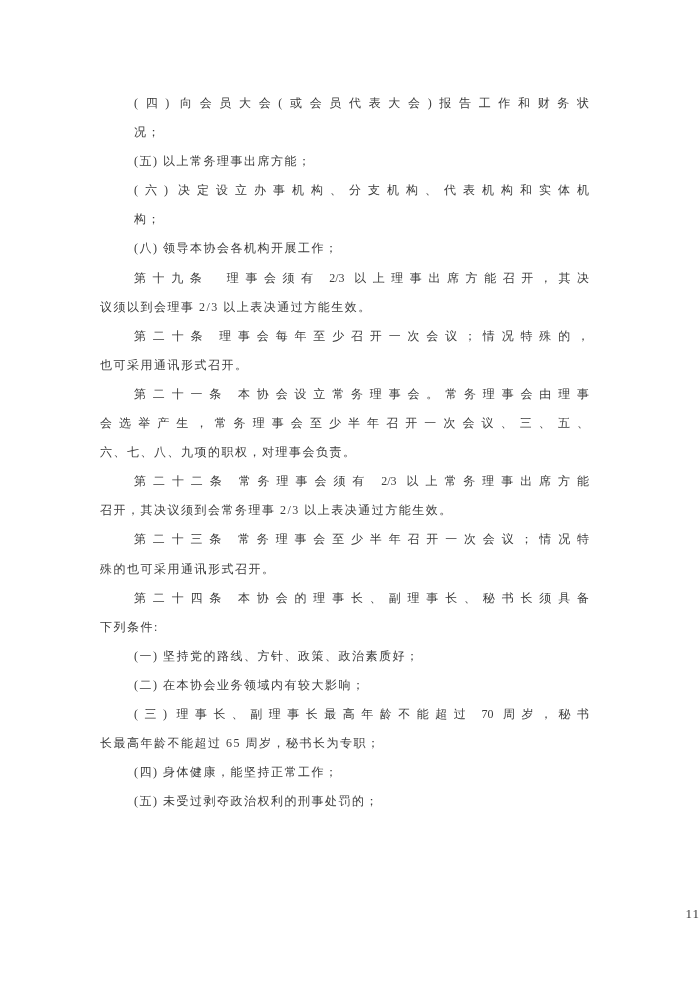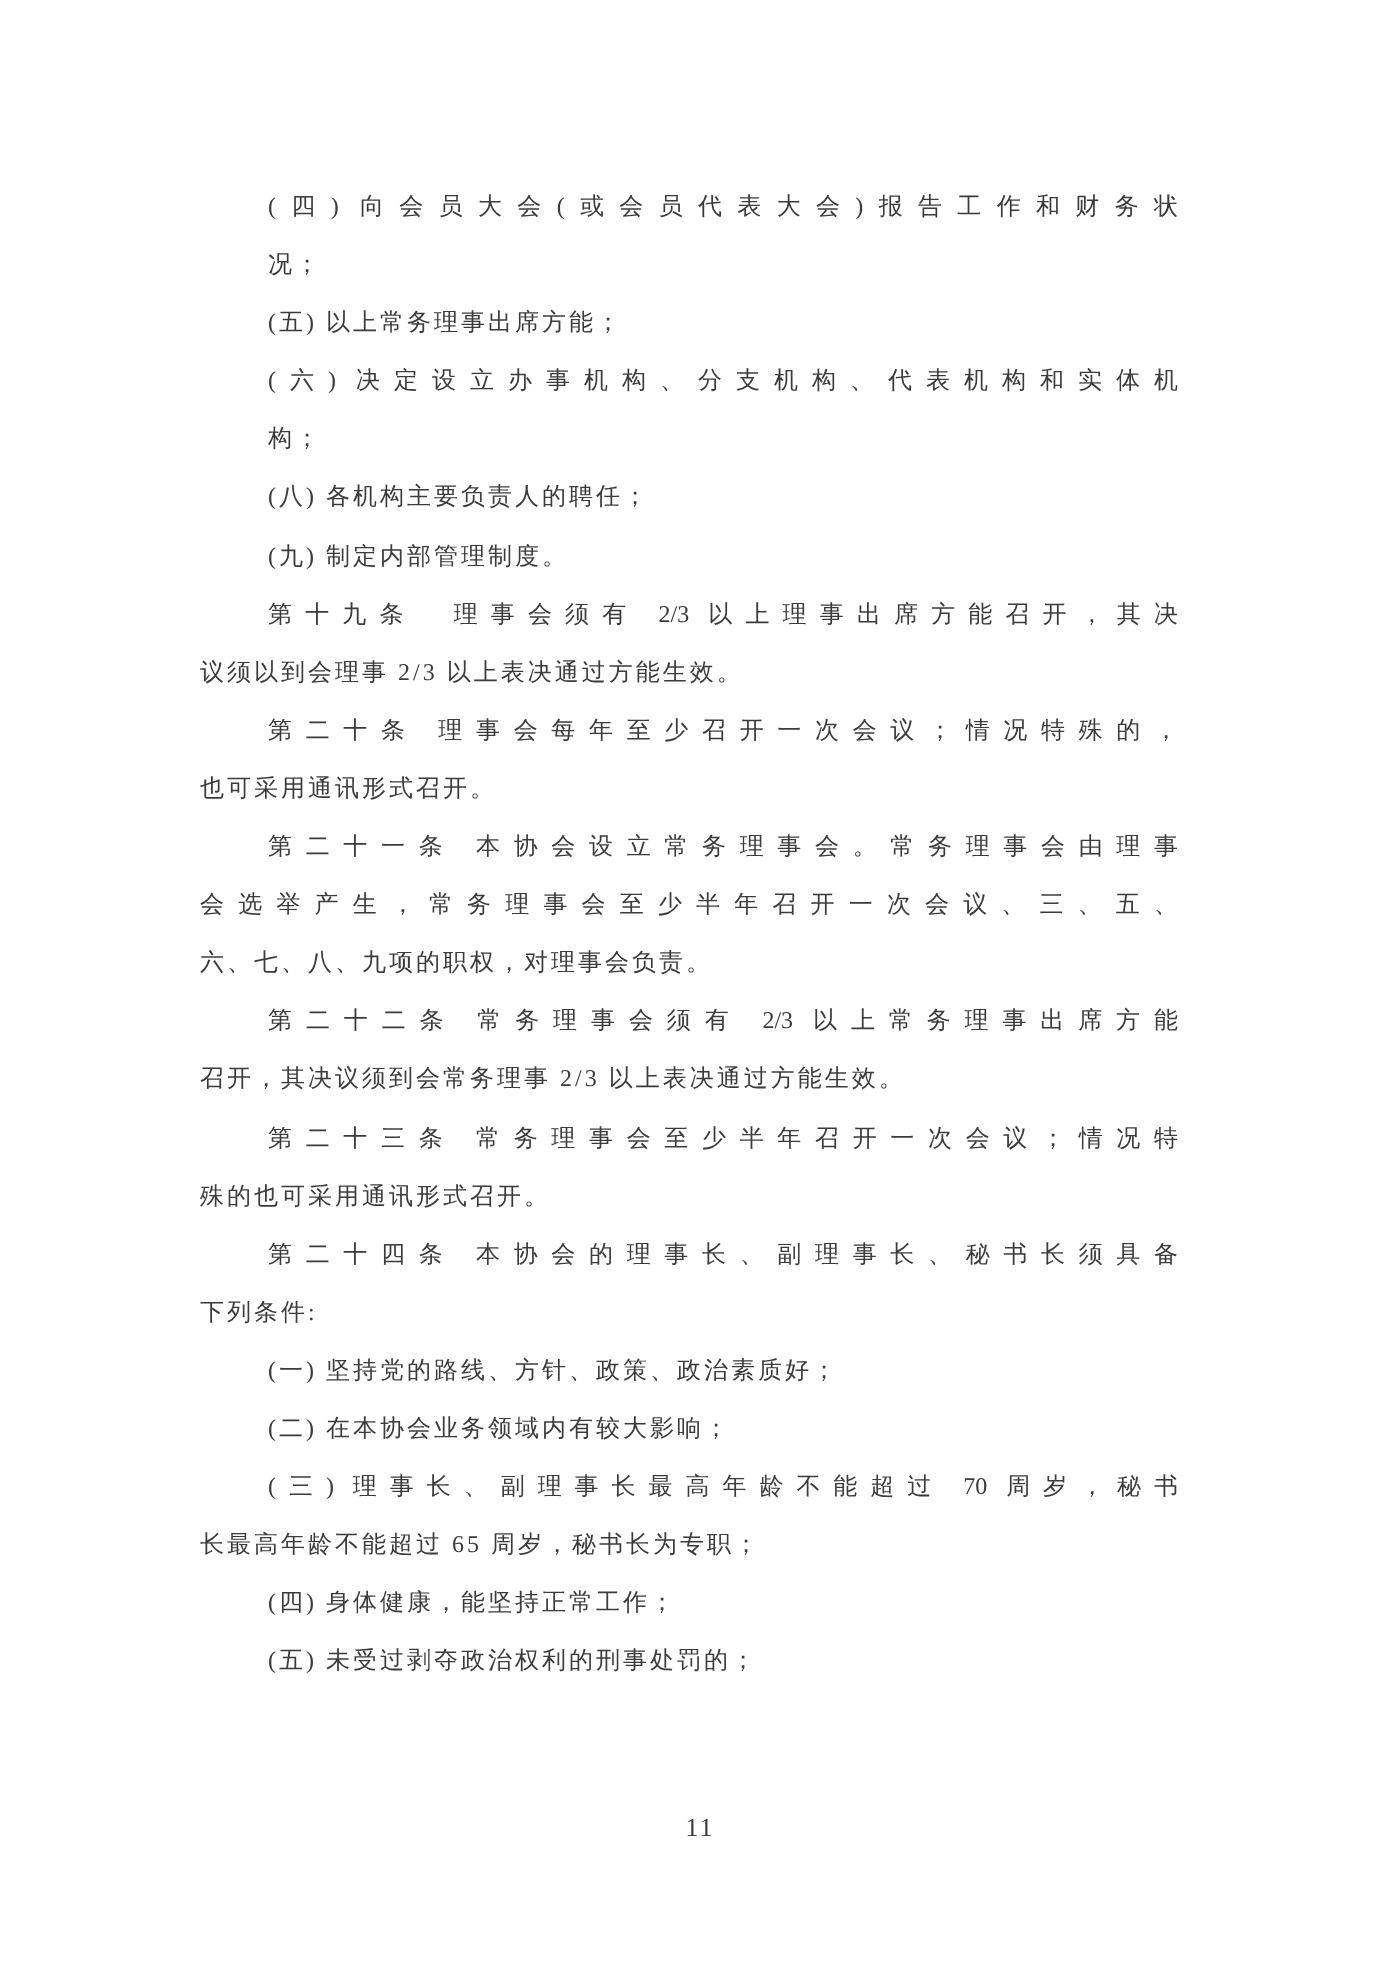--- a/index.html
+++ b/index.html
@@ -38,38 +38,37 @@
   .line.justify {
     letter-spacing: normal;
     text-align: justify;
     text-align-last: justify;
   }
   .page-number {
     position: absolute;
     top: 906px;
     left: 0;
     width: 100%;
-    text-align: center;
+    text-align: right;
     font-size: 13px;
     letter-spacing: 1px;
     color: #3b3b3b;
   }
 </style>
 </head>
 <body>
 
 <div class="page">
   <div class="doc-body">
       <div class="line indent justify">(四) 向会员大会(或会员代表大会)报告工作和财务状</div>
       <div class="line indent">况；</div>
       <div class="line indent">(五) 以上常务理事出席方能；</div>
       <div class="line indent justify">(六) 决定设立办事机构、分支机构、代表机构和实体机</div>
       <div class="line indent">构；</div>
-      <div class="line indent">(八) 各机构主要负责人的聘任；</div>
-      <div class="line indent">(九) 制定内部管理制度。</div>
+      <div class="line indent">(八) 领导本协会各机构开展工作；</div>
       <div class="line indent justify">第十九条　理事会须有 2/3 以上理事出席方能召开，其决</div>
       <div class="line">议须以到会理事 2/3 以上表决通过方能生效。</div>
       <div class="line indent justify">第二十条 理事会每年至少召开一次会议；情况特殊的，</div>
       <div class="line">也可采用通讯形式召开。</div>
       <div class="line indent justify">第二十一条 本协会设立常务理事会。常务理事会由理事</div>
       <div class="line justify">会选举产生，常务理事会至少半年召开一次会议、三、五、</div>
       <div class="line">六、七、八、九项的职权，对理事会负责。</div>
       <div class="line indent justify">第二十二条 常务理事会须有 2/3 以上常务理事出席方能</div>
       <div class="line">召开，其决议须到会常务理事 2/3 以上表决通过方能生效。</div>
       <div class="line indent justify">第二十三条 常务理事会至少半年召开一次会议；情况特</div>

